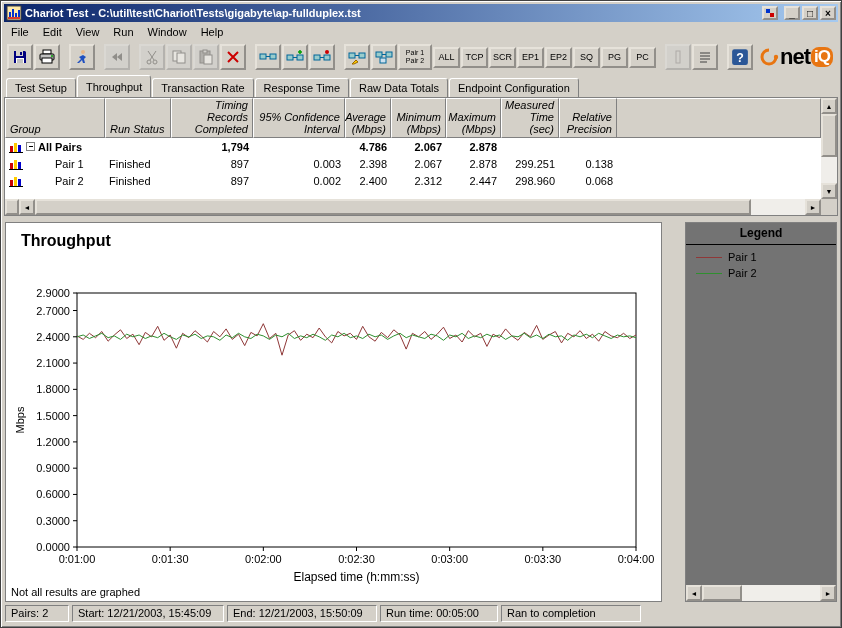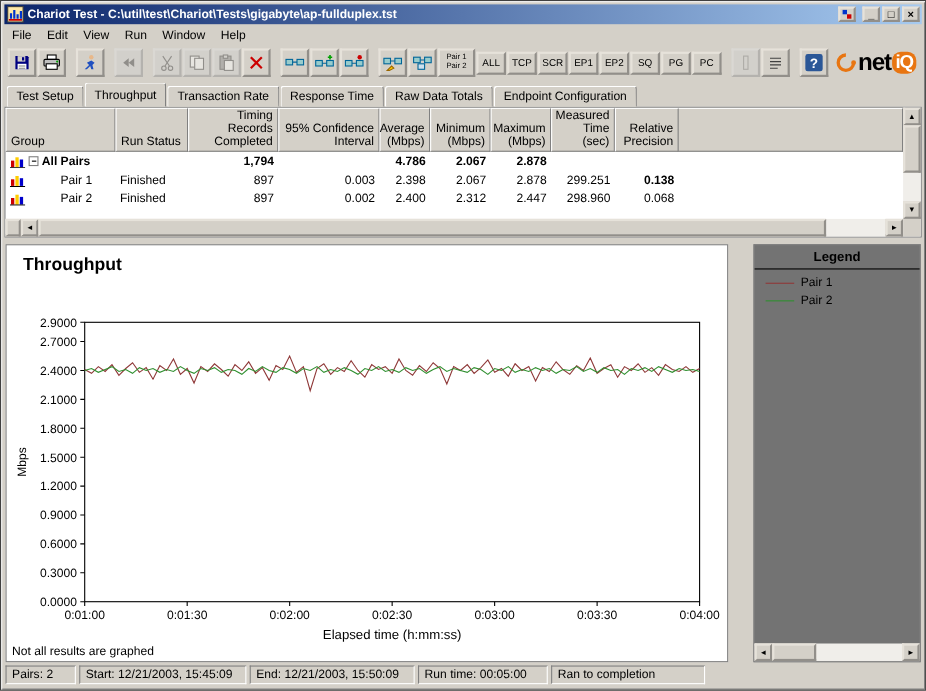--- a/index.html
+++ b/index.html
@@ -51,21 +51,21 @@
 
   
   .results { position:absolute; top:96px; left:3px; right:3px; height:119px;
              background:#fff; border:1px solid #808080;
              display:grid; grid-template-columns:1fr 16px; grid-template-rows:1fr 16px; }
   .results-view { overflow:hidden; grid-column:1; grid-row:1; }
   .header-row { display:flex; height:40px; background:#d4d0c8; }
   .hcell { flex:0 0 auto; padding:2px 4px; white-space:pre-line;
            border-right:1px solid #808080; border-bottom:1px solid #808080;
            border-top:1px solid #fff; border-left:1px solid #fff;
-           display:flex; align-items:flex-end; cursor:default; }
+           display:flex; align-items:flex-end; cursor:default;font-style:italic; }
   .hcell.num { justify-content:flex-end; text-align:right; }
   .hcell.fill { flex:1 1 auto; border-left:none; }
   .trow { display:flex; height:17px; align-items:center; }
   .trow.bold { font-weight:bold; }
   .tcell { flex:0 0 auto; padding:0 4px; white-space:nowrap; overflow:hidden; }
   .tcell.num { text-align:right; }
   .gcell { display:flex; align-items:center; }
   .row-icon { display:inline-flex; margin-right:2px; }
   .expander { width:9px; height:9px; border:1px solid #808080; background:#fff;
               display:inline-block; margin:0 3px 0 1px; position:relative; }
@@ -351,21 +351,21 @@
               <span class="gindent"></span>
               <span class="glabel">Pair 1</span>
             </div>
             <div class="tcell" style="width: 66px;">Finished</div>
             <div class="tcell num" style="width: 82px;">897</div>
             <div class="tcell num" style="width: 92px;">0.003</div>
             <div class="tcell num" style="width: 46px;">2.398</div>
             <div class="tcell num" style="width: 55px;">2.067</div>
             <div class="tcell num" style="width: 55px;">2.878</div>
             <div class="tcell num" style="width: 58px;">299.251</div>
-            <div class="tcell num" style="width: 58px; font-weight: bold;">0.138</div>
+            <div class="tcell num" style="width: 58px;">0.138</div>
           </div>
           <div class="trow">
             <div class="tcell gcell" style="width: 100px;">
               <span class="row-icon">
                 <svg width="14" height="12" viewBox="0 0 14 12">
                   <rect x="1" y="5" width="3" height="6" fill="#cc0000"></rect>
                   <rect x="5" y="2" width="3" height="9" fill="#ffcc00"></rect>
                   <rect x="9" y="4" width="3" height="7" fill="#0000cc"></rect>
                   <line x1="0" y1="11.5" x2="14" y2="11.5" stroke="#000"></line>
                 </svg>

